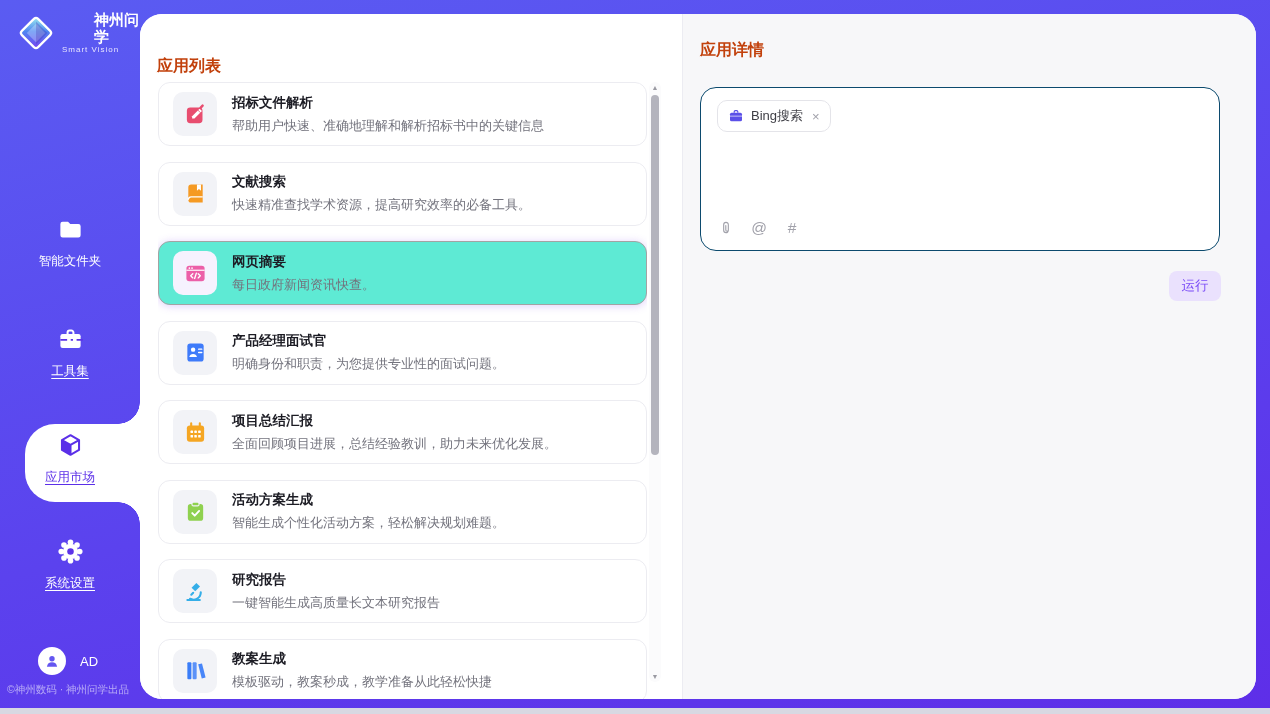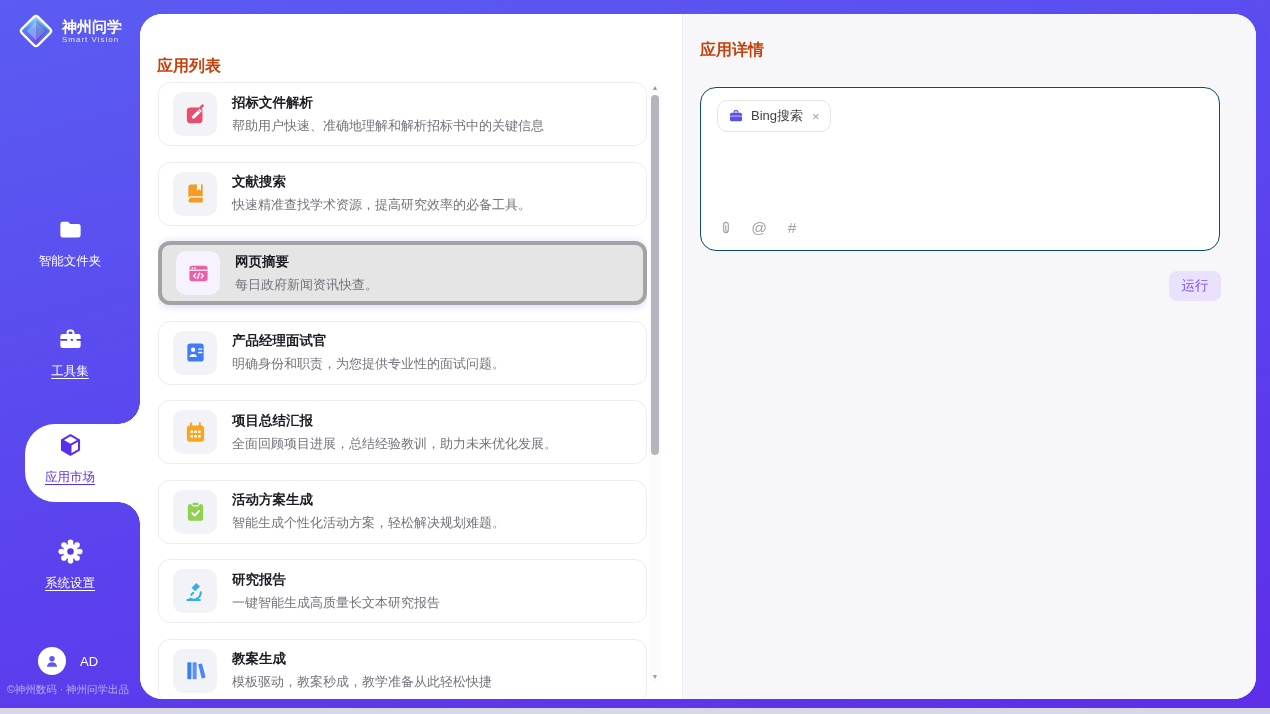--- a/index.html
+++ b/index.html
@@ -8,21 +8,21 @@
     position:relative; overflow:hidden;
     font-family:"Liberation Sans","DejaVu Sans",sans-serif;
     background:linear-gradient(165deg,#5a5cf2 0%,#5b42ee 55%,#5e2ee8 100%);
   }
   
   .bottom-strip{position:absolute;left:0;right:0;bottom:0;height:6px;background:#d8d8e2;}
   
   .sidebar{position:absolute;left:0;top:0;width:140px;height:708px;}
   .logo{position:absolute;top:11px;left:16px;display:flex;align-items:center;gap:6px;}
   .logo svg{width:40px;height:40px;flex:none;}
-  .brand-name{color:#fff;font-weight:bold;font-size:15px;line-height:17px;}
+  .brand-name{color:#fff;font-weight:bold;font-size:15px;line-height:17px;margin-left:32px;}
   .brand-sub{color:#e6e3ff;font-size:8px;letter-spacing:1px;}
   .nav-item{position:absolute;left:0;width:140px;text-align:center;color:#fff;cursor:pointer;}
   .nav-item .nicon{display:inline-block;width:27px;height:27px;}
   .nav-item .nlabel{display:block;margin-top:6px;font-size:12.5px;}
   .nav-item.u .nlabel{text-decoration:underline;text-underline-offset:3px;}
   .nav-item.active{color:#5b2fe8;z-index:3;}
   .nav-active-bg{position:absolute;top:424px;left:25px;width:115px;height:78px;background:#fff;
     border-radius:30px 0 0 30px;z-index:2;}
   .nav-active-bg::before{content:"";position:absolute;right:0;top:-22px;width:22px;height:22px;
     background:radial-gradient(circle at 0 0, rgba(0,0,0,0) 21.5px, #fff 22px);}
@@ -36,21 +36,21 @@
   
   .panel{position:absolute;left:140px;top:14px;width:1116px;height:685px;background:#fff;
     border-radius:22px;overflow:hidden;display:flex;z-index:1;}
   
   .list-pane{width:543px;position:relative;background:#fff;border-right:1px solid #ececf2;flex:none;}
   .pane-title{position:absolute;top:42px;left:17px;font-size:16px;font-weight:bold;color:#c2410c;}
   .list{position:absolute;top:68px;left:18px;width:489px;height:617px;overflow:hidden;
     display:flex;flex-direction:column;gap:15.5px;}
   .card{height:64px;flex:none;border:1px solid #ececf1;border-radius:12px;background:#fff;
     display:flex;align-items:center;padding:8px 14px;gap:15px;cursor:pointer;}
-  .card.selected{background:#e5e5e5;border:4px solid #a3a3a3;box-shadow:0 1px 8px rgba(140,80,240,.28);}
+  .card.selected{background:#5eead4;border:1px solid #a3a3a3;box-shadow:0 1px 8px rgba(140,80,240,.28);}
   .tile{width:44px;height:44px;border-radius:10px;background:#f2f3f7;display:flex;align-items:center;justify-content:center;flex:none;}
   .card.selected .tile{background:#f6f2fe;}
   .tile svg{width:23px;height:23px;}
   .card-title{font-size:13.5px;font-weight:bold;color:#1c1c24;margin-bottom:5px;}
   .card-desc{font-size:13px;color:#73737d;}
   
   .sb{position:absolute;left:509px;top:68px;width:12px;height:600px;background:#fbfbfc;border-radius:6px;}
   .sb-up,.sb-down{position:absolute;left:0;width:12px;text-align:center;font-size:7px;color:#9a9aa2;cursor:pointer;}
   .sb-up{top:2px;} .sb-down{bottom:2px;}
   .sb-thumb{position:absolute;top:13px;left:2px;width:8px;height:360px;background:#b4b4bd;border-radius:4px;cursor:pointer;}

